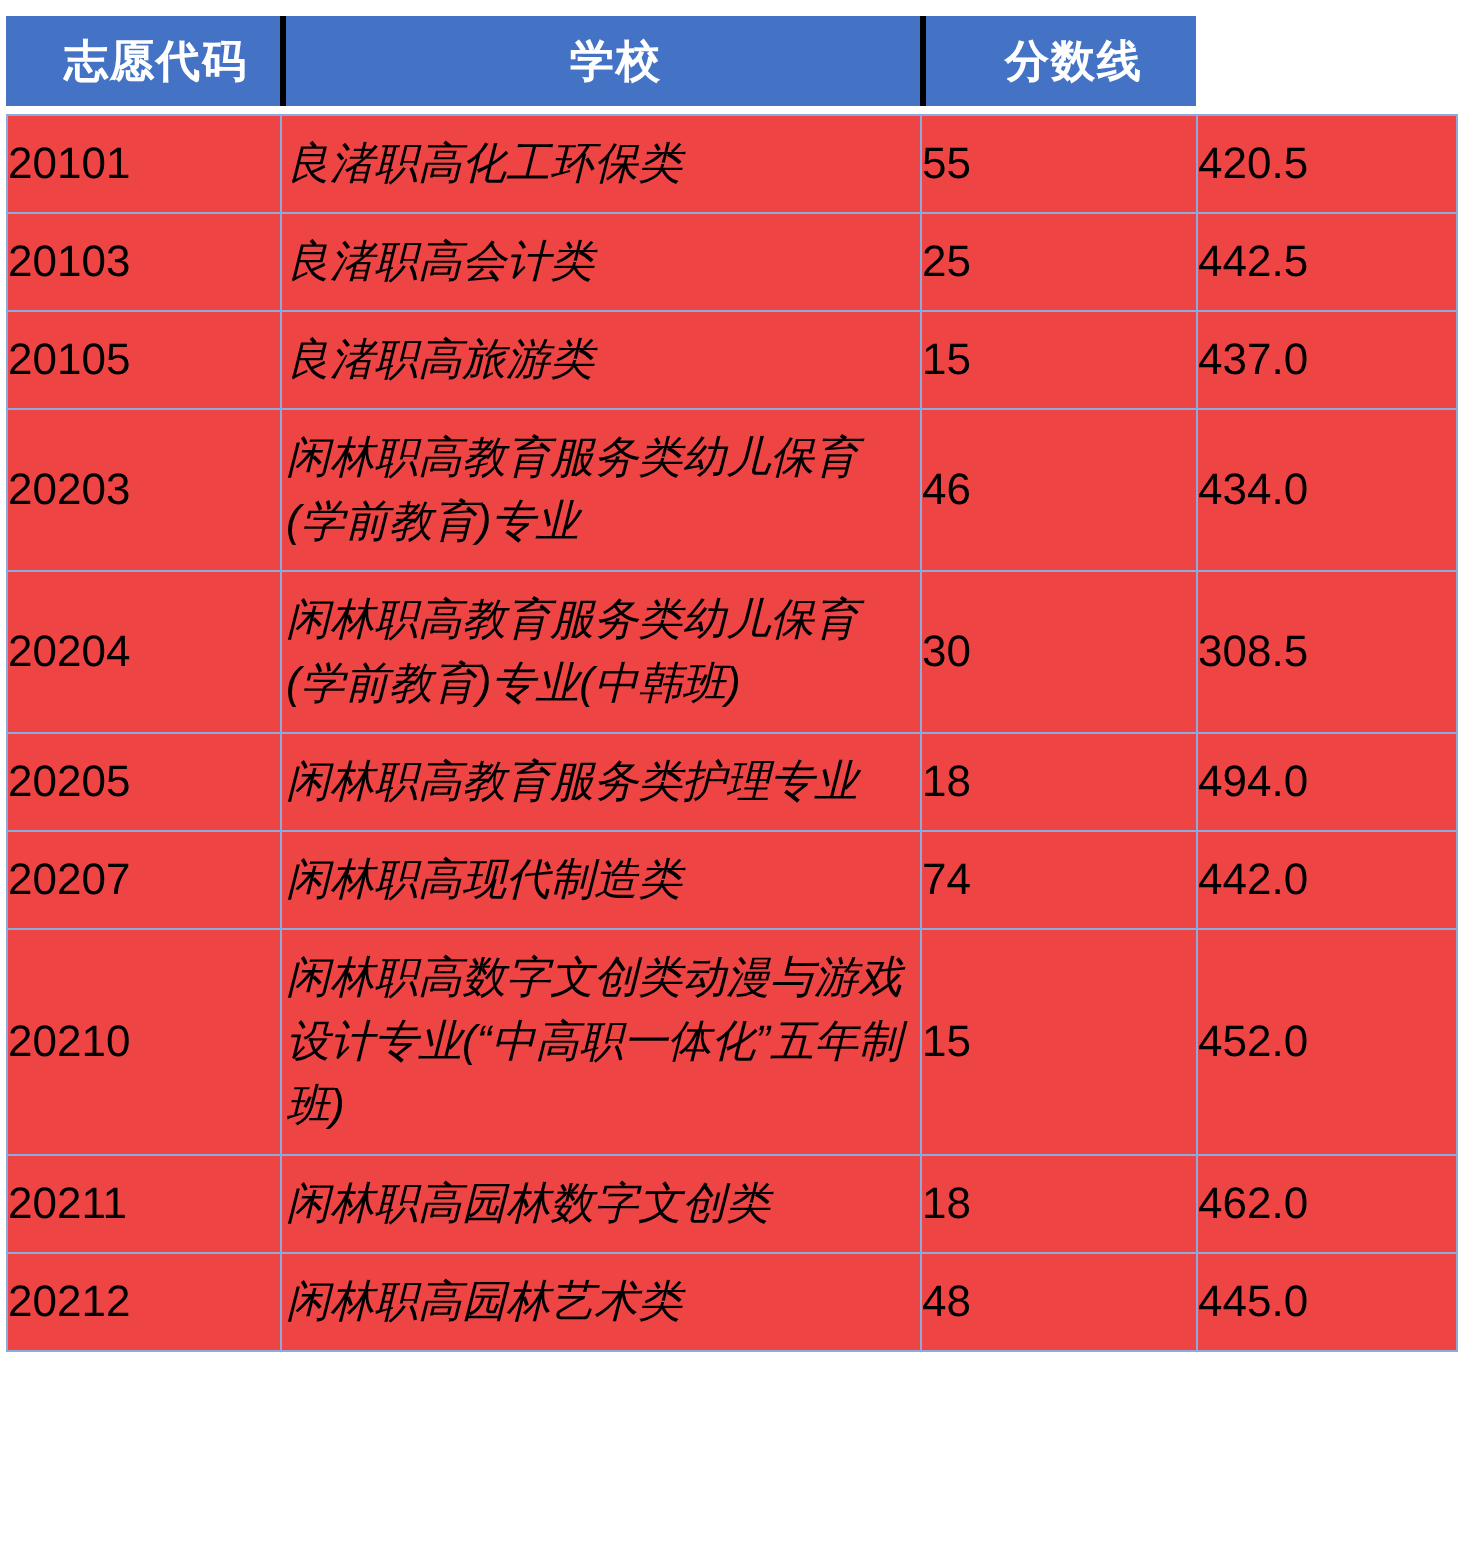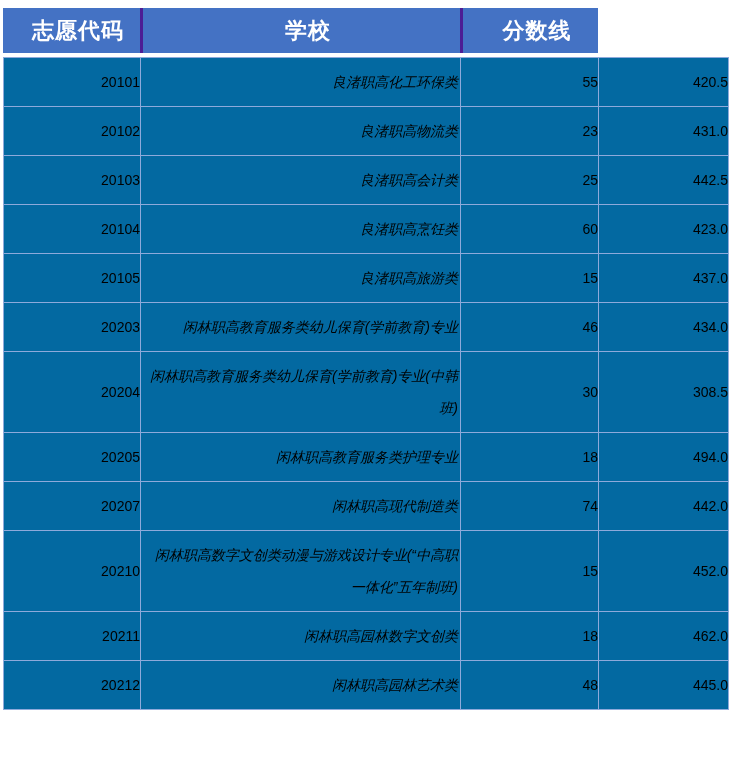--- a/index.html
+++ b/index.html
@@ -33,45 +33,45 @@
     font-weight: bold;
     font-size: 22px;
     display: flex;
     align-items: center;
     justify-content: center;
     box-sizing: border-box;
     letter-spacing: 1px;
     padding-left: 13px;
   }
   .th + .th {
-    border-left: 3px solid #4c1d95;
+    border-left: 3px solid #000000;
   }
   .head-gap {
     height: 4px;
     background: #ffffff;
   }
   
   table.grid {
     width: 725px;
     border-collapse: collapse;
     table-layout: fixed;
   }
   table.grid col.c-code    { width: 137px; }
   table.grid col.c-school  { width: 320px; }
   table.grid col.c-admit   { width: 138px; }
   table.grid col.c-score   { width: 130px; }
   table.grid tr { height: 48px; }
   table.grid td {
     border: 1px solid var(--border-color, #8EAADB);
-    text-align: right;
+    text-align: left;
     vertical-align: middle;
     color: var(--body-text, #000000);
-    font-size: 14px;
+    font-size: 22px;
     padding: 0;
-    background: #0369a1;
+    background: #ef4444;
   }
   table.grid td.school {
     line-height: 32px;
     padding: 8px 2px;
     font-style: italic;
   }
 </style>
 </head>
 <body>
 
@@ -94,40 +94,28 @@
           <col class="c-score">
       </colgroup>
       <tbody>
   <tr>
     <td class="code">20101</td>
     <td class="school">良渚职高化工环保类</td>
     <td class="admit">55</td>
     <td class="score">420.5</td>
   </tr>
 
-  <tr>
-    <td class="code">20102</td>
-    <td class="school">良渚职高物流类</td>
-    <td class="admit">23</td>
-    <td class="score">431.0</td>
-  </tr>
 
   <tr>
     <td class="code">20103</td>
     <td class="school">良渚职高会计类</td>
     <td class="admit">25</td>
     <td class="score">442.5</td>
   </tr>
 
-  <tr>
-    <td class="code">20104</td>
-    <td class="school">良渚职高烹饪类</td>
-    <td class="admit">60</td>
-    <td class="score">423.0</td>
-  </tr>
 
   <tr>
     <td class="code">20105</td>
     <td class="school">良渚职高旅游类</td>
     <td class="admit">15</td>
     <td class="score">437.0</td>
   </tr>
 
 
   <tr>

